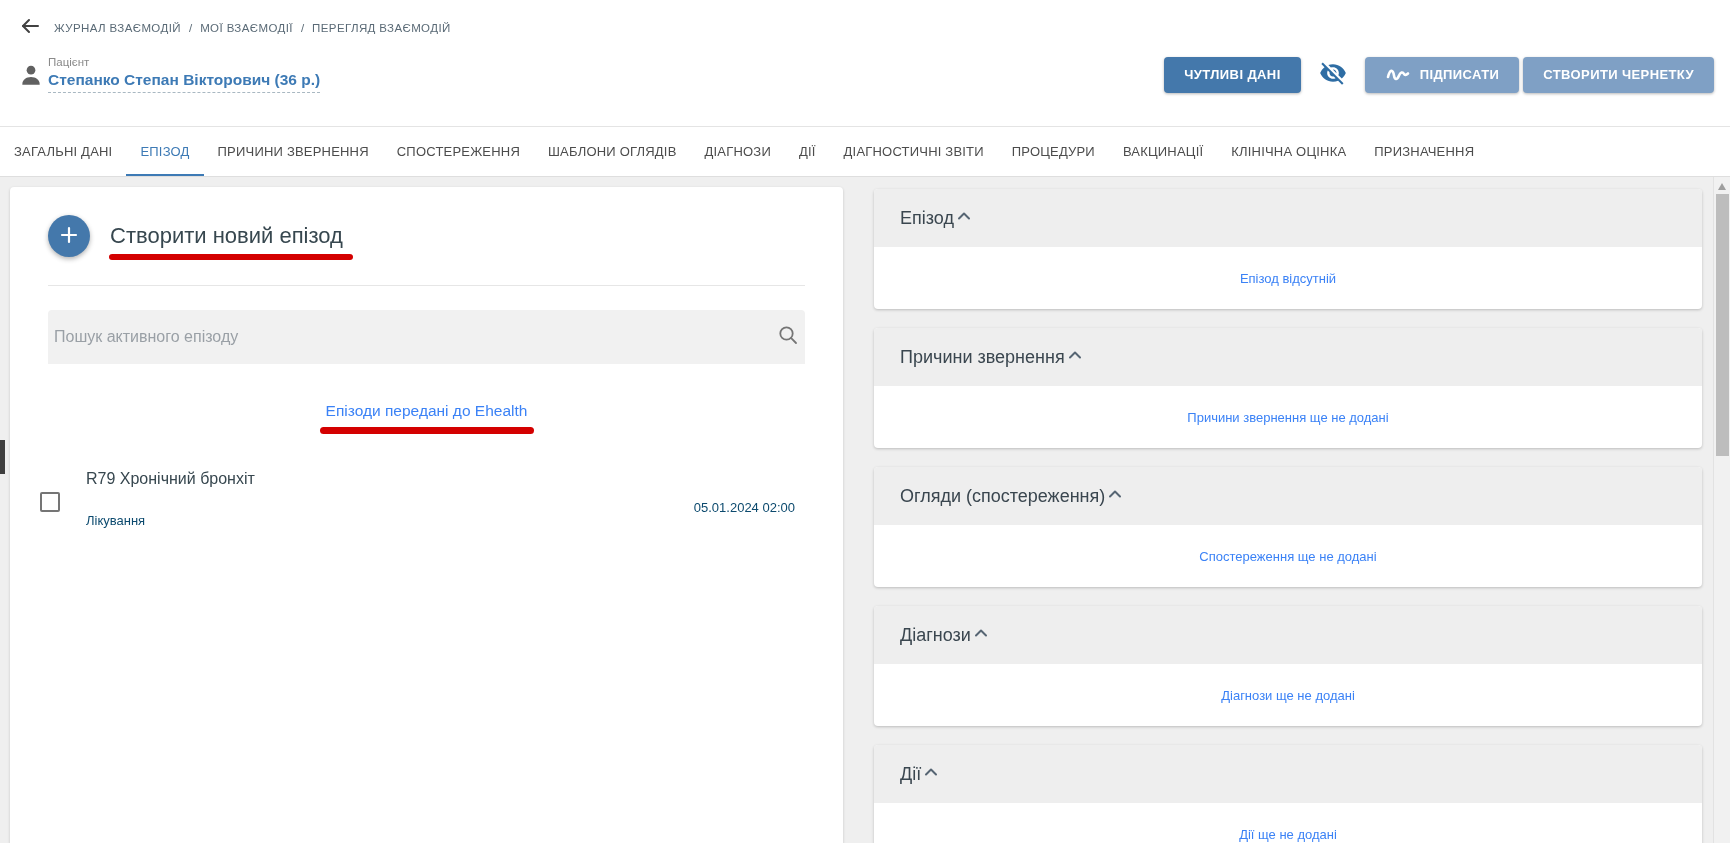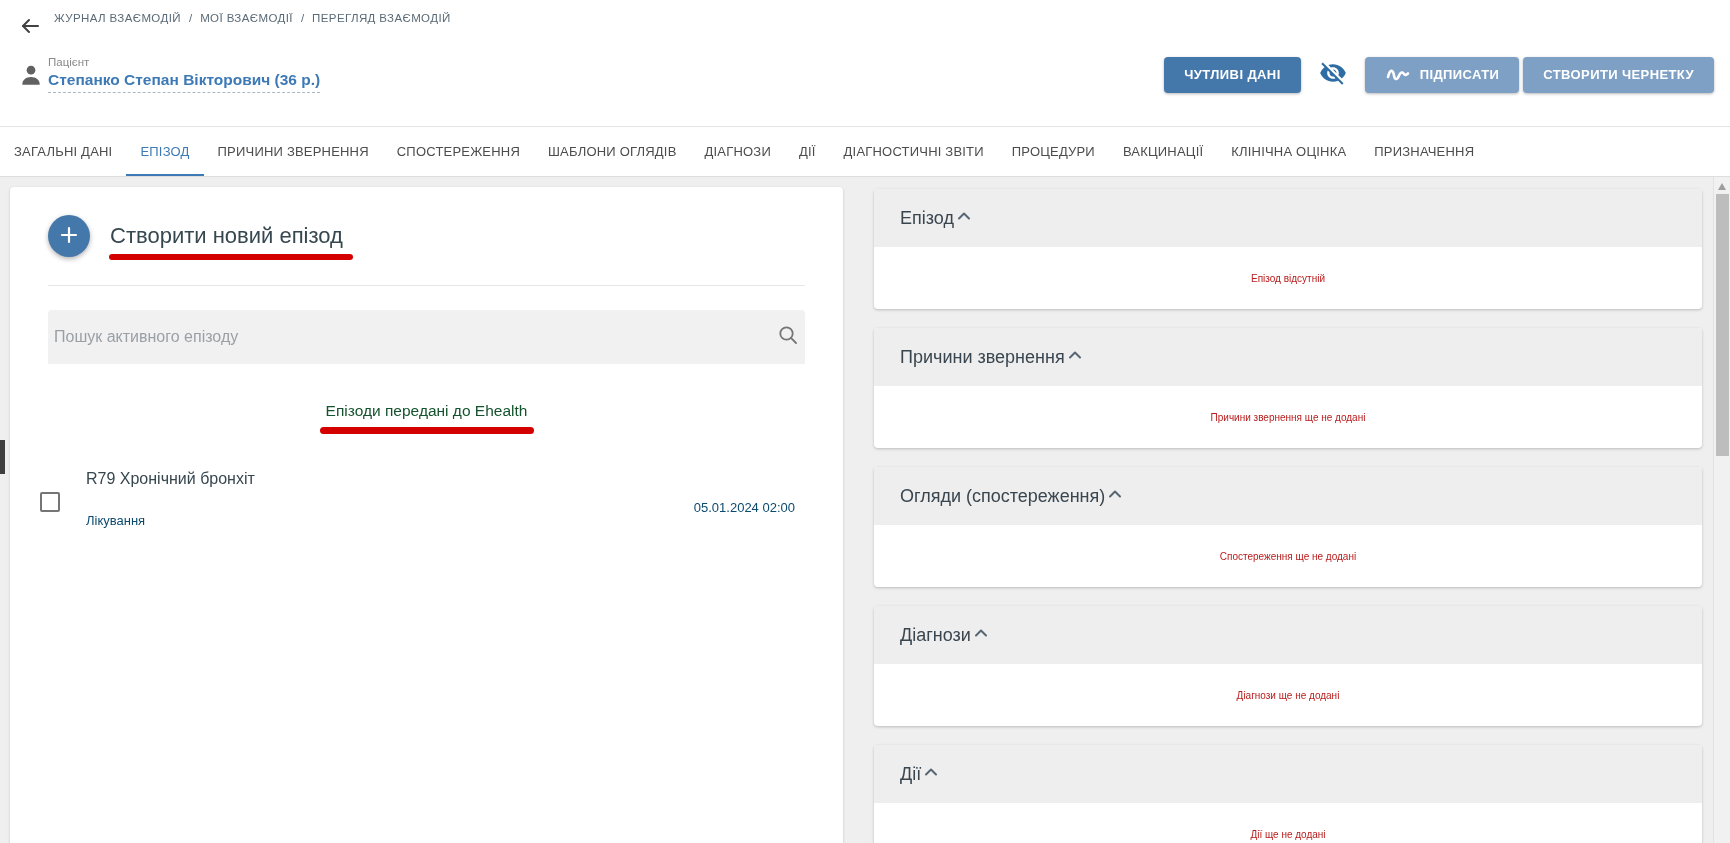--- a/index.html
+++ b/index.html
@@ -4,21 +4,21 @@
 <style>
   * { margin:0; padding:0; box-sizing:border-box; }
   html,body { width:1730px; height:843px; }
   body {
     position:relative; overflow:hidden; background:#fff;
     font-family:"Liberation Sans", sans-serif; color:#37474f;
   }
 
   
   .topbar { position:absolute; top:0; left:0; right:0; height:126px; background:#fff; }
-  .breadcrumb-row { position:absolute; top:12px; left:16px; display:flex; align-items:flex-start; }
+  .breadcrumb-row { position:absolute; top:12px; left:16px; display:flex; align-items:center; }
   .back-btn { background:none; border:none; cursor:pointer; display:flex; align-items:center; padding:2px; }
   .breadcrumb { display:flex; align-items:center; gap:8px; margin-left:10px; }
   .crumb { font-size:11.5px; letter-spacing:.4px; color:#5a6a76; text-decoration:none; cursor:pointer; }
   .crumb.current { cursor:default; }
   .crumb-sep { font-size:11.5px; color:#5a6a76; }
 
   .patient-row { position:absolute; top:56px; left:18px; right:16px; display:flex; align-items:center; }
   .patient-icon { margin-top:4px; }
   .patient-info { margin-left:4px; }
   .patient-label { font-size:11.5px; color:#8a8a8a; }
@@ -71,39 +71,39 @@
     margin:24px 38px 0 38px; height:54px; background:#f1f1f1; border-radius:4px 4px 0 0;
     display:flex; align-items:center; padding:0 6px;
   }
   .search-box input {
     flex:1; border:none; background:transparent; outline:none;
     font-family:inherit; font-size:16px; color:#333;
   }
   .search-box input::placeholder { color:#9aa0a6; }
 
   .transferred-wrap { margin-top:38px; text-align:center; }
-  .transferred-title { font-size:15.5px; color:#14532d; }
+  .transferred-title { font-size:15.5px; color:#3b82f6; }
   .red-bar-center { width:214px; height:7px; background:#d40000; border-radius:4px; margin:7px auto 0; }
 
   .episode-row { margin:36px 38px 0 30px; display:flex; align-items:center; cursor:pointer; }
   .checkbox {
     width:20px; height:20px; border:2px solid #757575; border-radius:2px;
     background:#fff; margin-top:5px; flex:0 0 auto; cursor:pointer;
   }
   .ep-texts { margin-left:26px; }
   .ep-title { font-size:16px; color:#37474f; }
   .ep-sub { margin-top:25px; font-size:13px; color:#0c4a6e; }
   .ep-date { margin-left:auto; padding-right:10px; margin-top:16px; font-size:13px; color:#0c4a6e; }
 
   .right-col { position:absolute; left:874px; top:12px; width:828px; }
   .sum-card { background:#fff; border-radius:4px; box-shadow:0 1px 3px rgba(0,0,0,.22); margin-bottom:19px; overflow:hidden; }
   .sum-head { background:#eee; height:58px; display:flex; align-items:center; padding:0 26px; cursor:pointer; }
   .sum-title { font-size:18px; color:#3a464f; }
   .sum-head svg { margin-left:auto; }
-  .sum-body { min-height:62px; display:flex; align-items:center; justify-content:center; font-size:10px; color:#b91c1c; }
+  .sum-body { min-height:62px; display:flex; align-items:center; justify-content:center; font-size:13px; color:#3b82f6; }
 
   
   .v-scrollbar {
     position:absolute; right:0; top:0; bottom:0; width:17px;
     background:#f1f1f1; border-left:1px solid #e2e2e2;
   }
   .sb-up { width:0; height:0; border-left:4.5px solid transparent; border-right:4.5px solid transparent; border-bottom:7px solid #9e9e9e; margin:6px auto 0; }
   .sb-thumb { position:absolute; top:17px; left:2px; width:13px; height:262px; background:#bdbdbd; cursor:pointer; }
   .left-thumb { position:absolute; left:0; top:440px; width:5px; height:34px; background:#3f3f3f; z-index:6; }
 </style>

